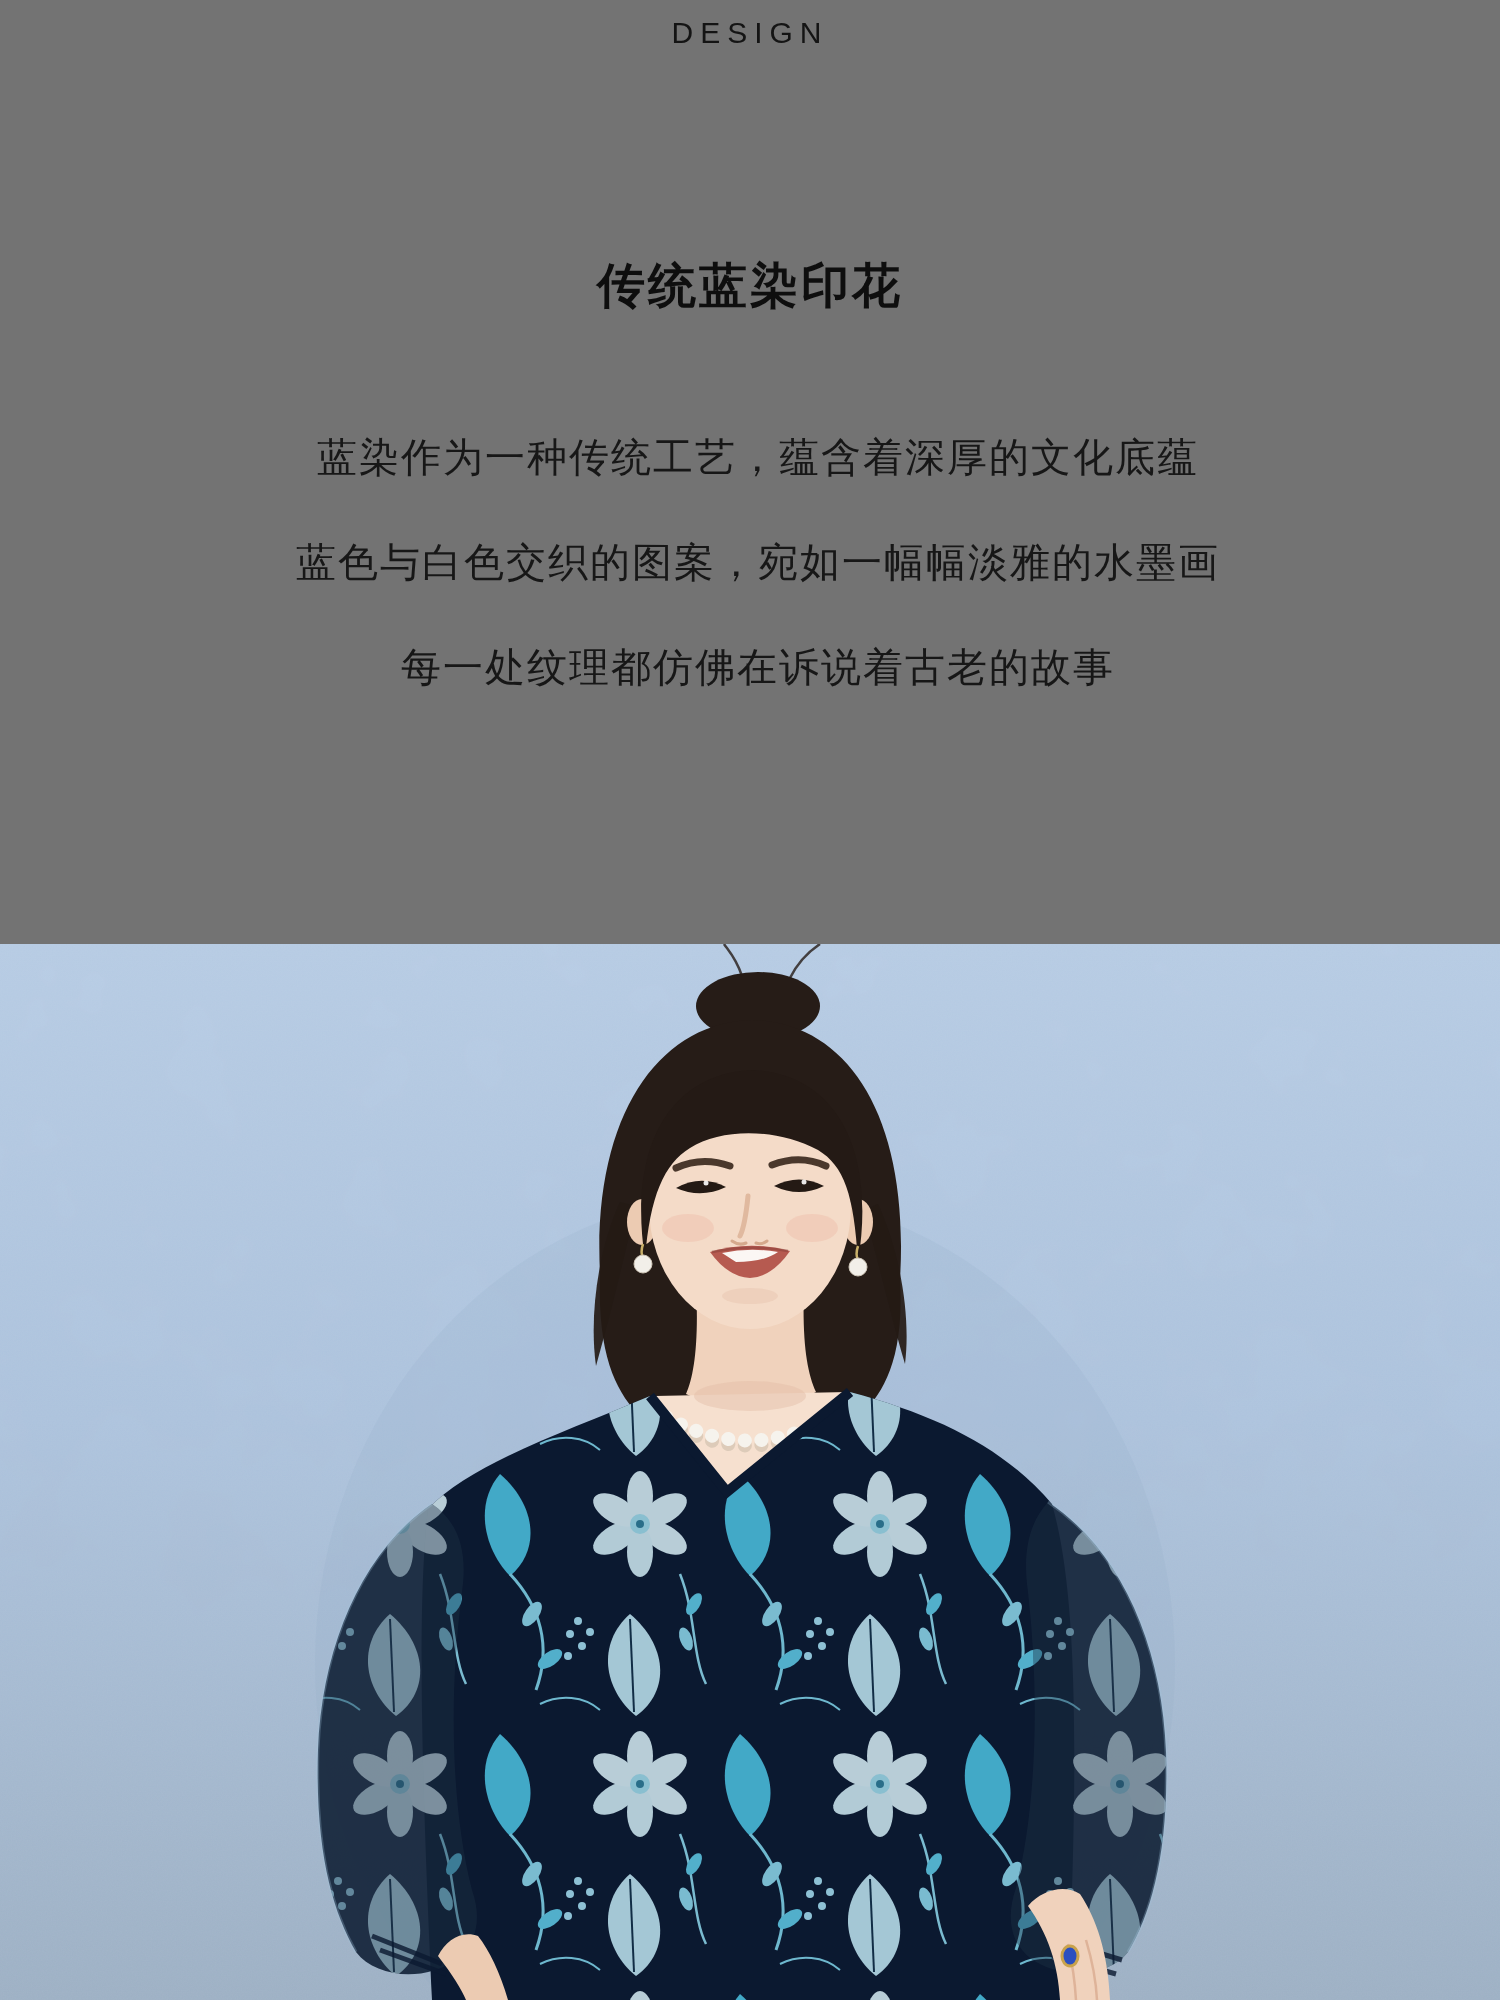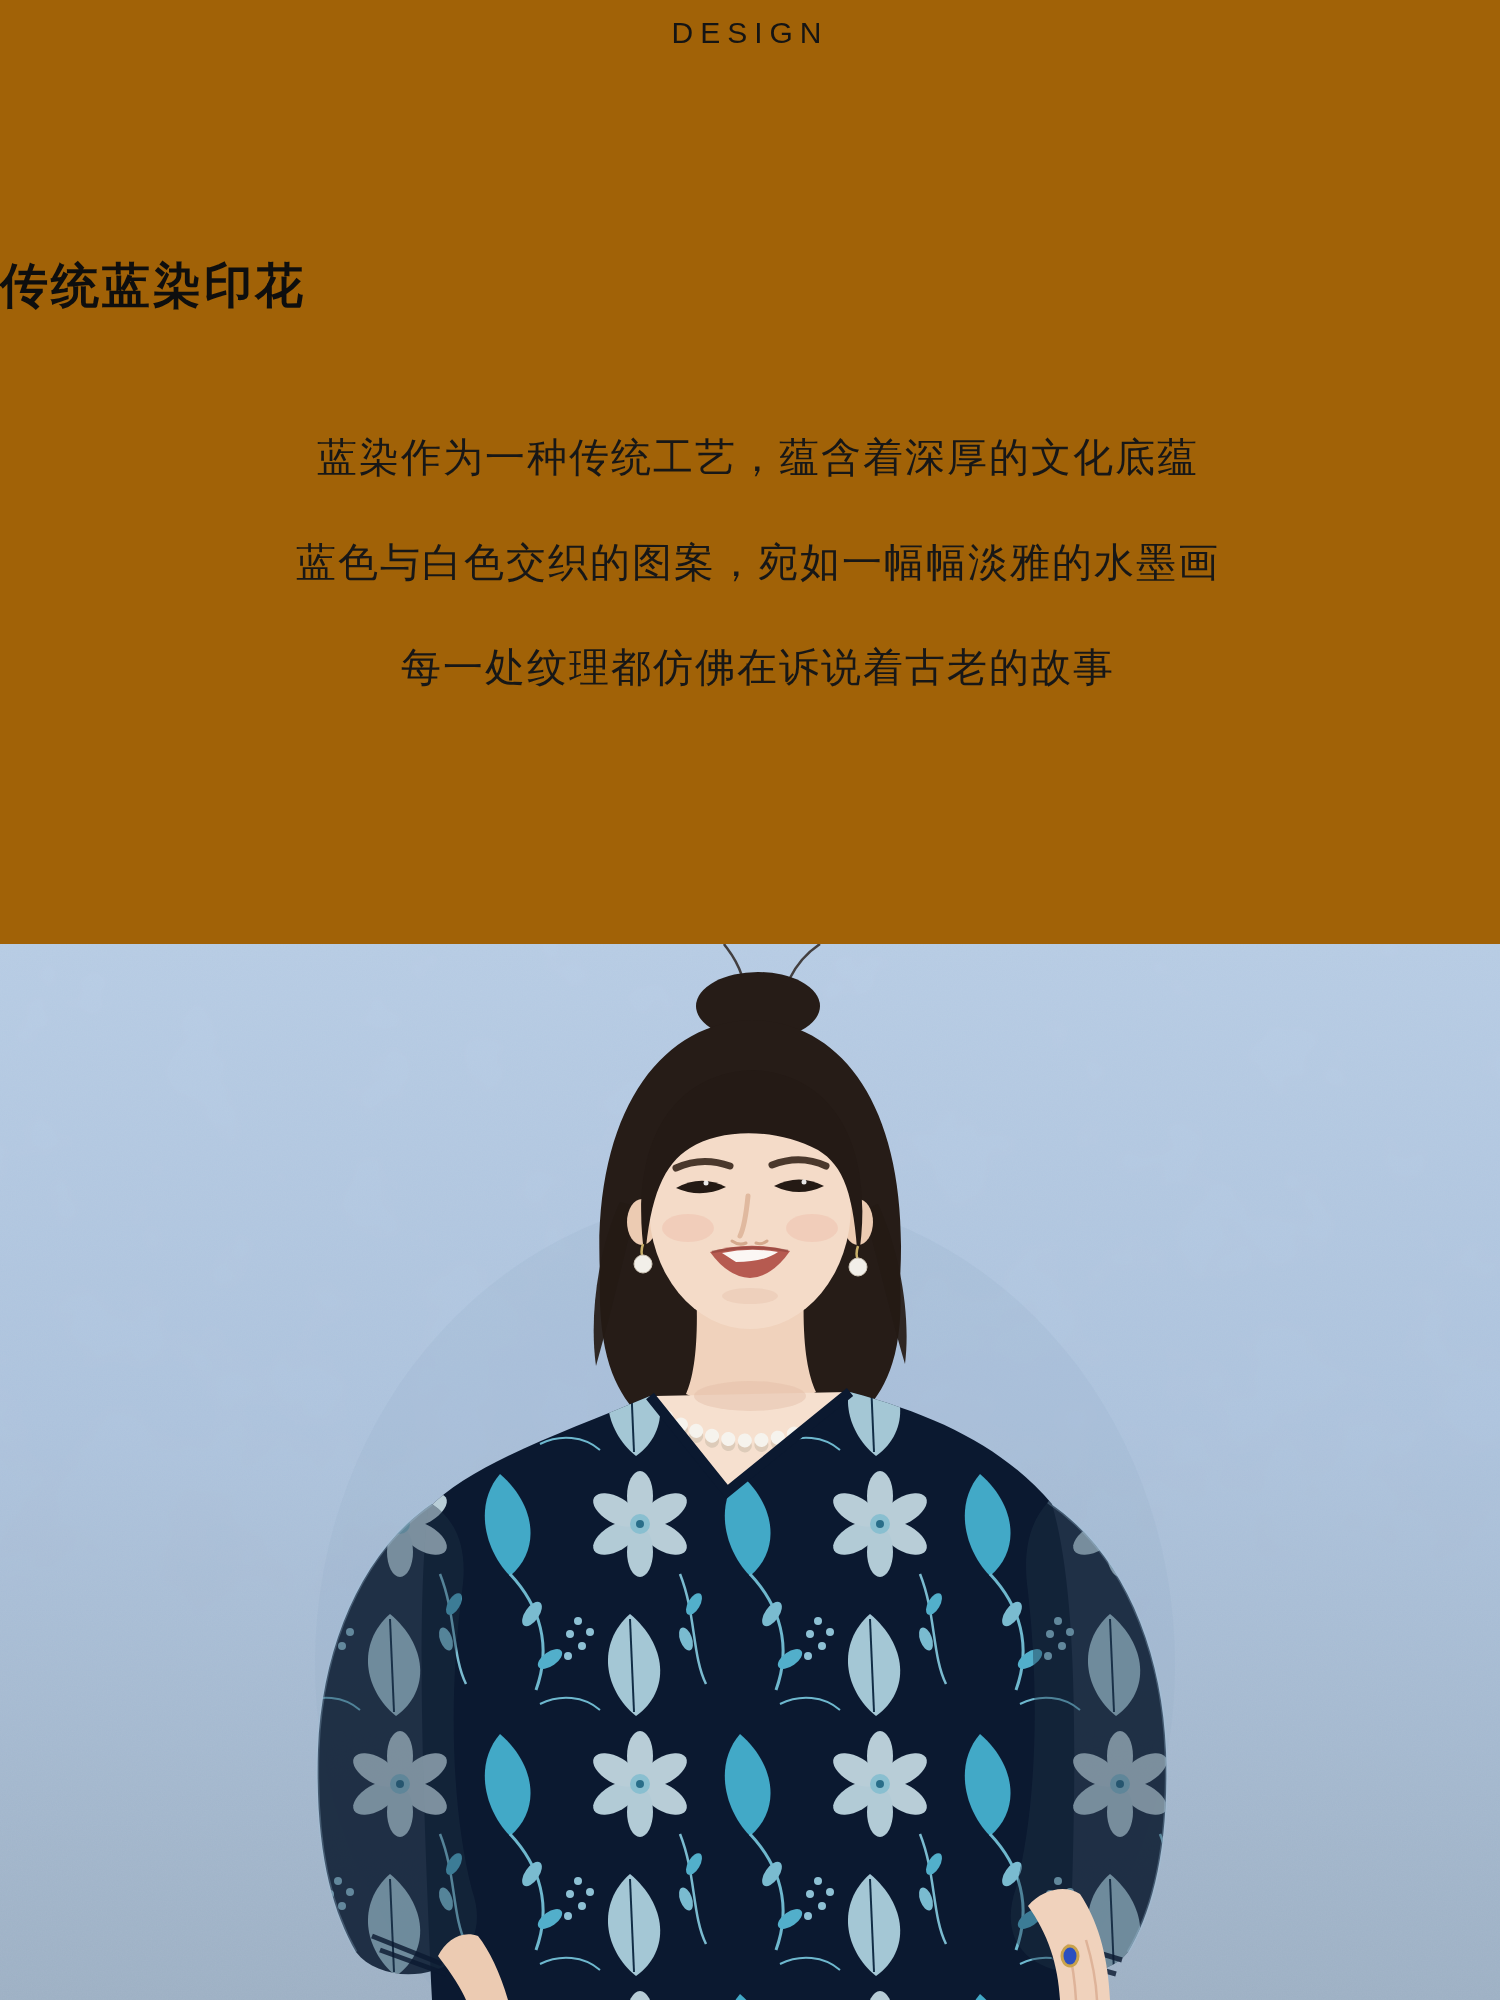--- a/index.html
+++ b/index.html
@@ -5,33 +5,33 @@
   html, body {
     margin: 0; padding: 0;
     width: 1500px; height: 2000px;
     background: #ffffff;
     font-family: "Liberation Sans", sans-serif;
     overflow: hidden;
   }
   .page {
     position: relative;
     width: 1500px; height: 2000px;
-    background: #a16207;
+    background: #737373;
   }
   .eyebrow {
     position: absolute; top: 16px; left: 0; right: 0;
     text-align: center;
     font-size: 30px;
     letter-spacing: 7px;
     color: #141414;
     font-weight: 400;
   }
   .title {
     position: absolute; top: 254px; left: 0; right: 0;
-    text-align: left;
+    text-align: center;
     font-size: 48px;
     font-weight: 700;
     letter-spacing: 3px;
     color: #0e0e0e;
   }
   .para {
     position: absolute; left: 16px; right: 0;
     text-align: center;
     font-size: 40px;
     letter-spacing: 2px;

